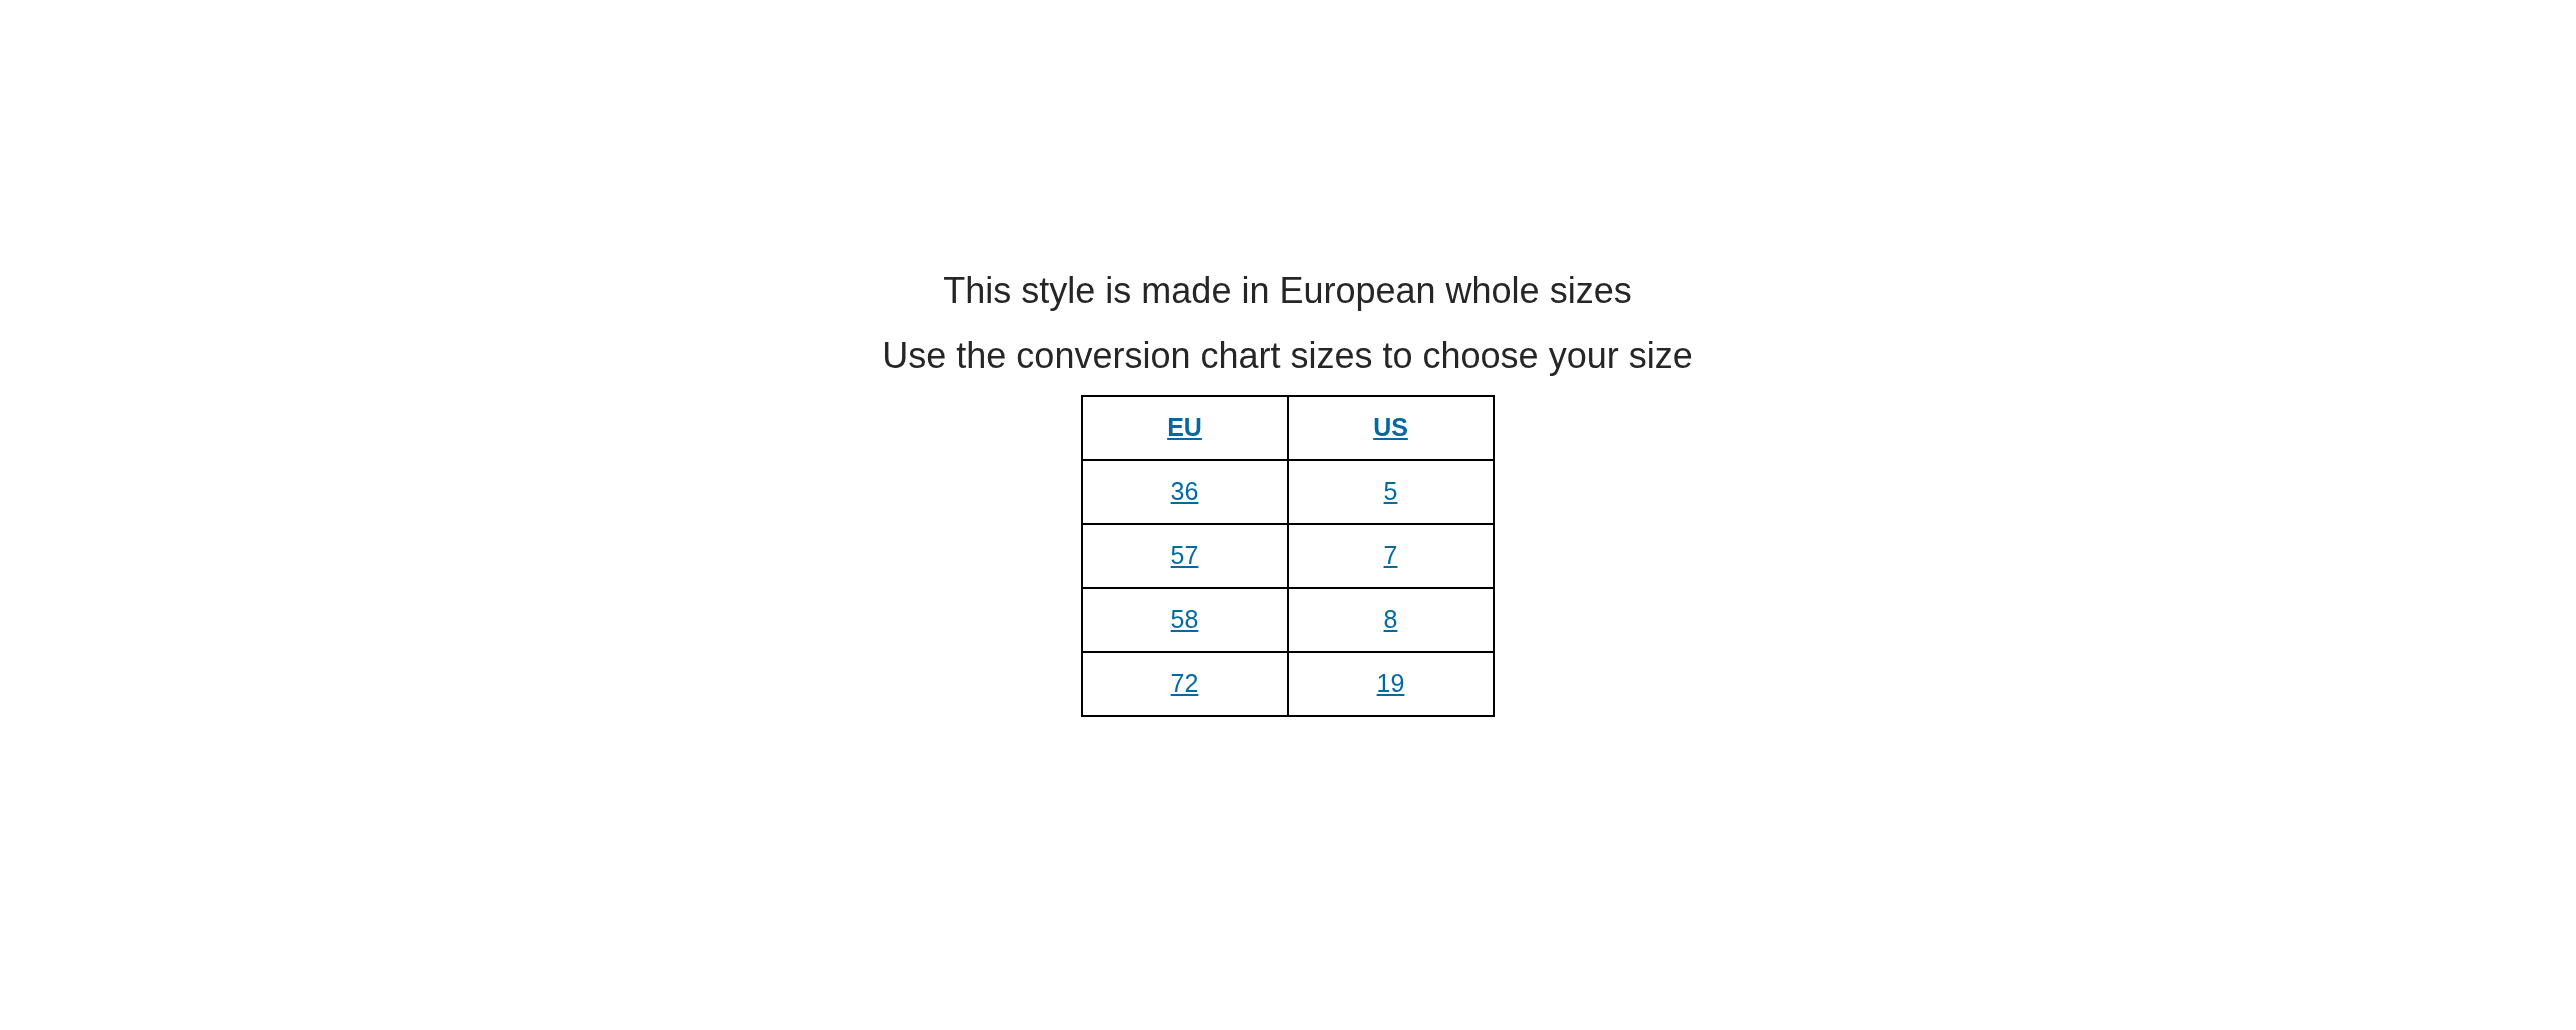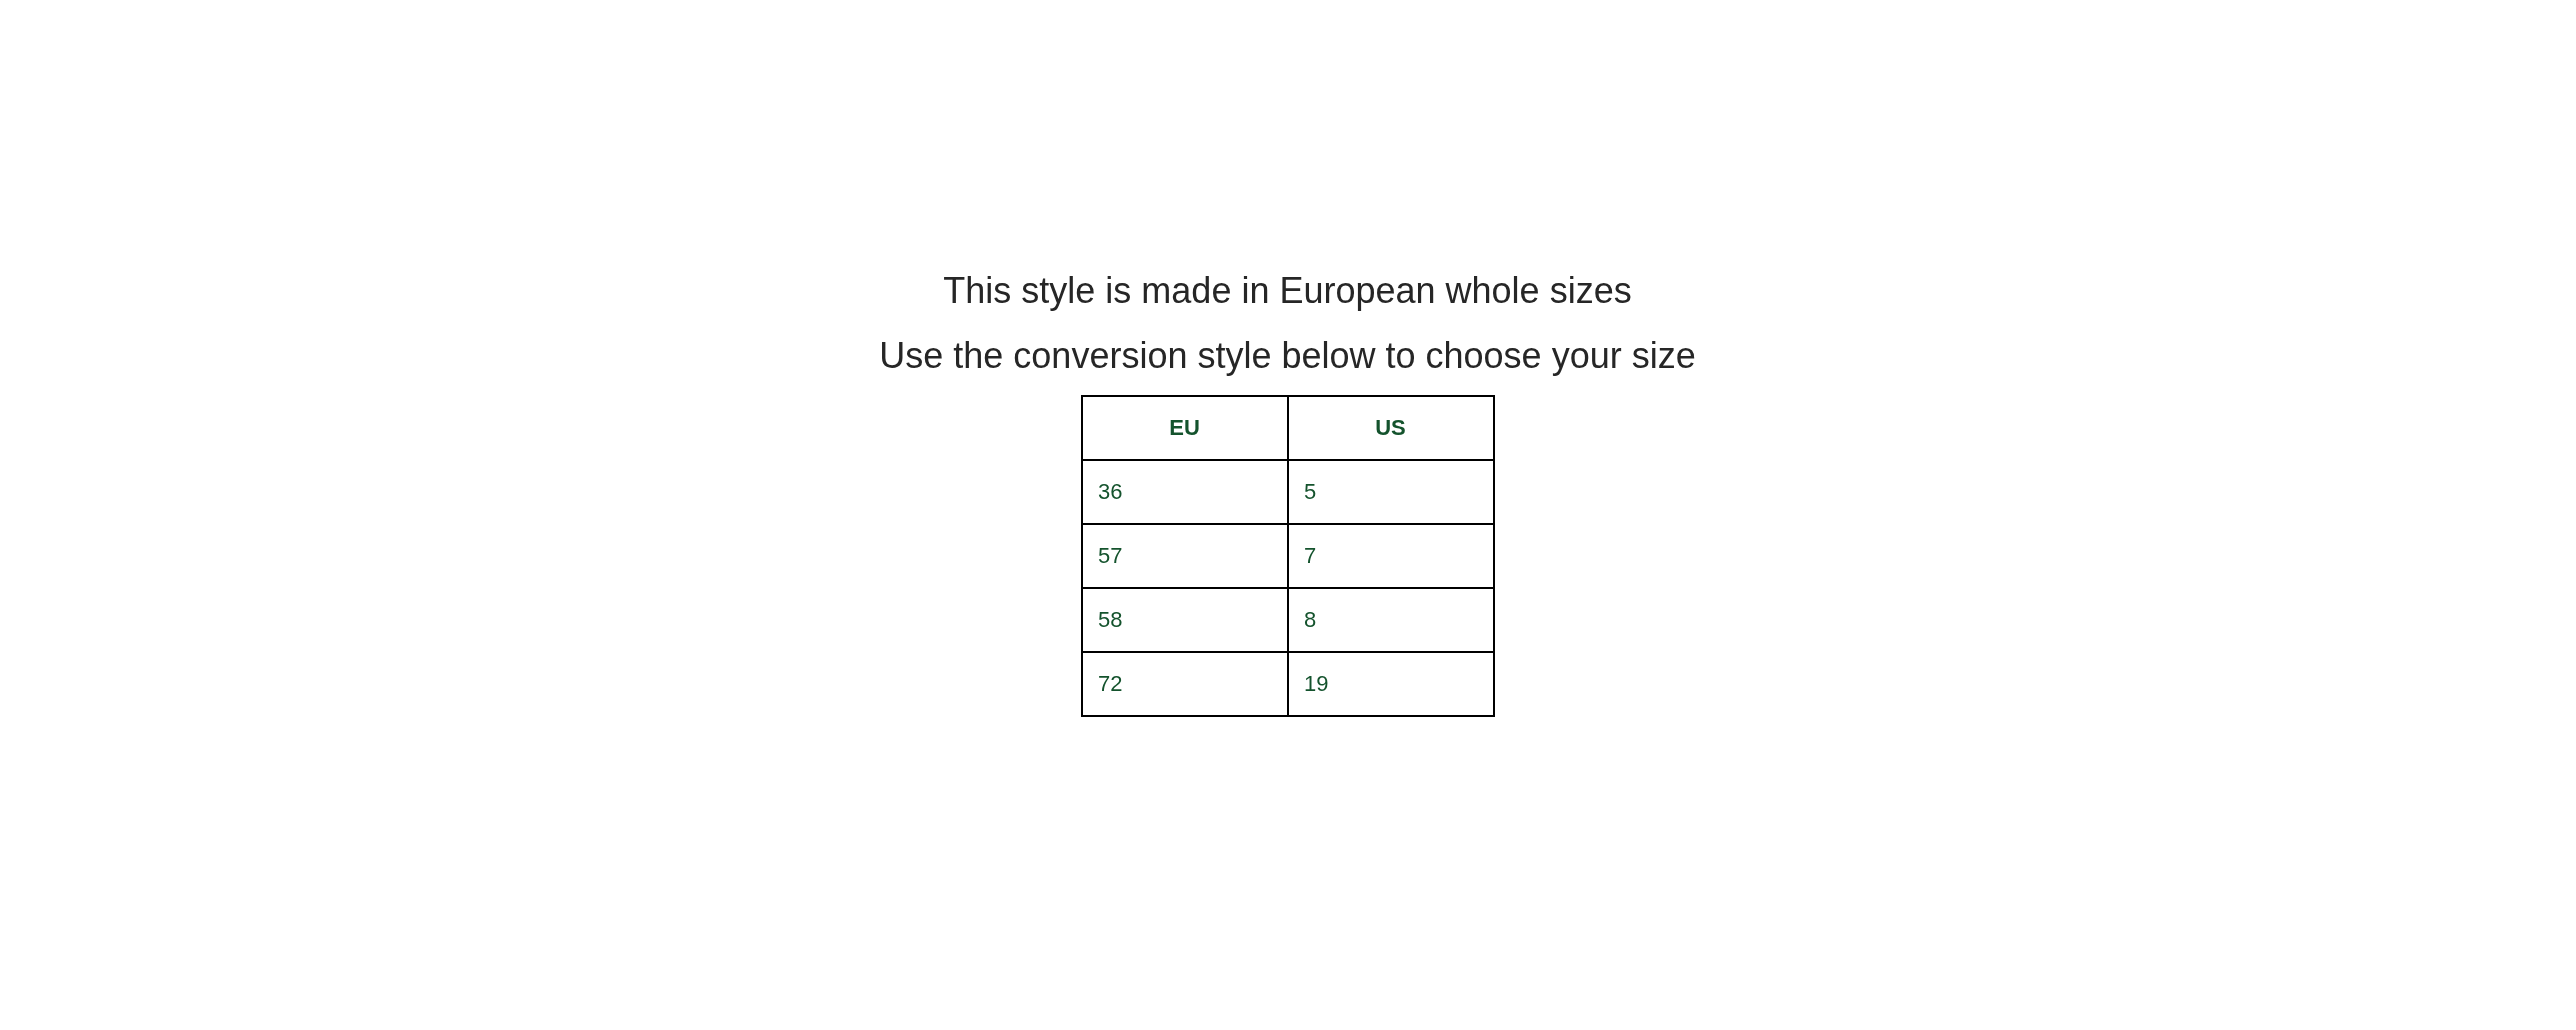--- a/index.html
+++ b/index.html
@@ -49,45 +49,46 @@
     border-collapse: collapse;
     table-layout: fixed;
   }
 
   table.size-chart th,
   table.size-chart td {
     border: 2.6px solid #000000;
     width: 206px;
     height: 64px;
     padding: 0 15.5px;
-    font-size: 22px;
-    color: #14532d;
+    font-size: 25px;
+    color: #0369a1;
     box-sizing: border-box;
+    text-decoration: underline;
   }
 
   table.size-chart th {
     text-align: center;
     font-weight: bold;
   }
 
   table.size-chart td {
-    text-align: left;
+    text-align: center;
     font-weight: normal;
     margin-left: 24px;
   }
 </style>
 </head>
 <body>
 
 <div class="page">
   <div class="content-block">
 
     <div class="intro-line">This style is made in European whole sizes</div>
 
-    <div class="intro-line">Use the conversion style below to choose your size</div>
+    <div class="intro-line">Use the conversion chart sizes to choose your size</div>
 
     <div class="table-wrap">
       <table class="size-chart">
         <thead>
           <tr>
             <th>EU</th>
             <th>US</th>
           </tr>
         </thead>
         <tbody>

